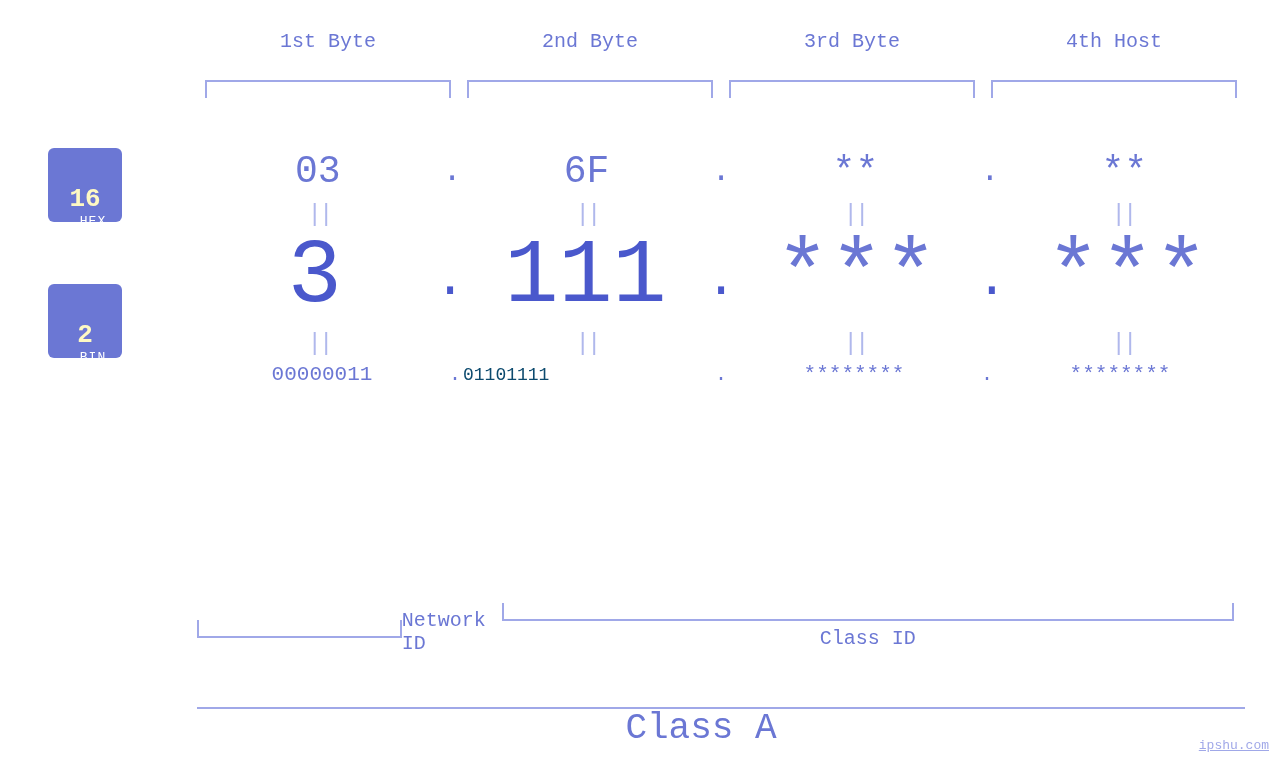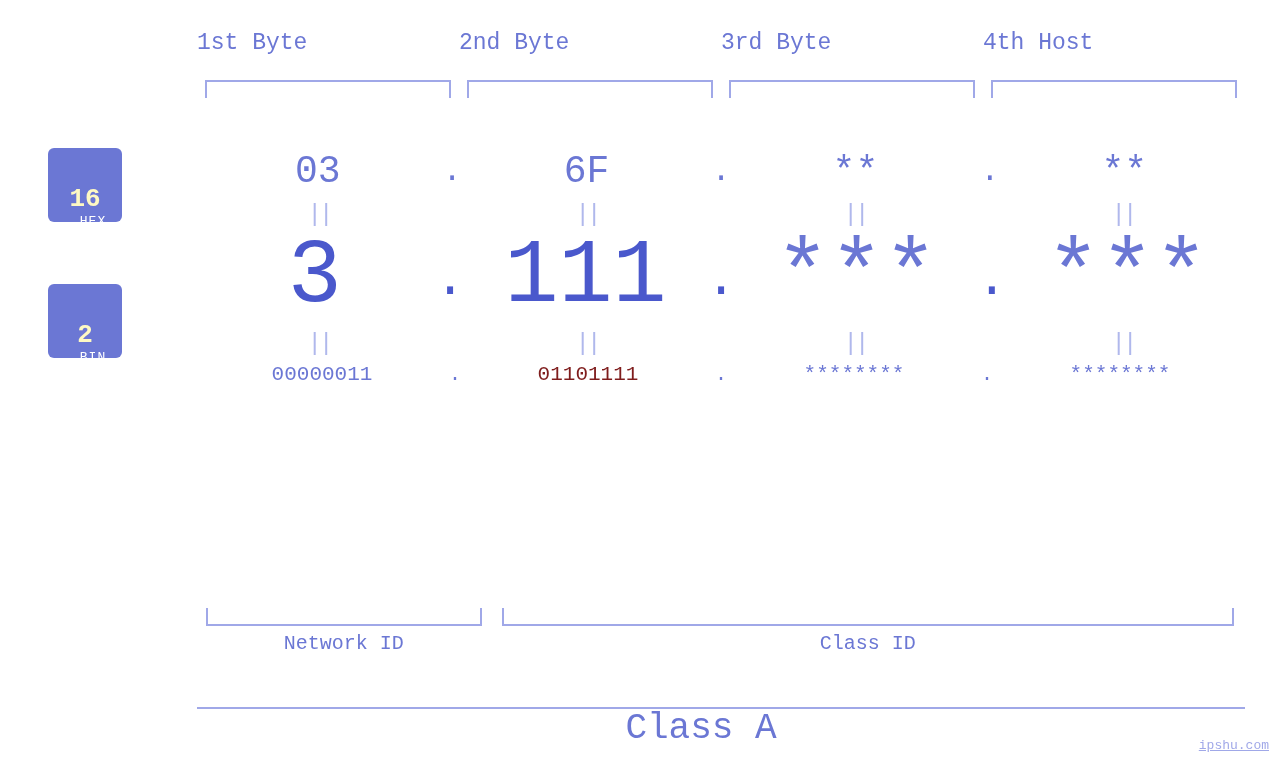--- a/index.html
+++ b/index.html
@@ -70,22 +70,22 @@
       position: absolute;
       top: 30px;
       left: 197px;
       right: 40px;
       display: flex;
       justify-content: space-around;
     }
 
     .col-header-item {
       flex: 1;
-      text-align: left;
-      font-size: 23px;
+      text-align: center;
+      font-size: 20px;
       color: #6b77d4;
       font-family: 'Courier New', Courier, monospace;
     }
 
     
     .bracket-row {
       position: absolute;
       top: 80px;
       left: 197px;
       right: 40px;
@@ -171,31 +171,31 @@
       <div style="flex:1; text-align:center; font-size:24px; color:#b0b8ec; letter-spacing:-3px; font-family:'Courier New',monospace;">||</div>
       <div style="flex:0 0 24px;"></div>
       <div style="flex:1; text-align:center; font-size:24px; color:#b0b8ec; letter-spacing:-3px; font-family:'Courier New',monospace;">||</div>
       <div style="flex:0 0 24px;"></div>
       <div style="flex:1; text-align:center; font-size:24px; color:#b0b8ec; letter-spacing:-3px; font-family:'Courier New',monospace;">||</div>
     </div>
 
     <div style="display:flex; align-items:center; justify-content:space-around; margin-top:6px;">
       <div style="flex:1; text-align:center; font-size:21px; color:#6b77d4; font-family:'Courier New',monospace;">00000011</div>
       <div style="font-size:20px; color:#6b77d4; padding:0 2px;">.</div>
-      <div style="flex:1; text-align:center; font-size:21px; color:#7f1d1d; font-family:'Courier New',monospace;">01101111</div>
+      <div style="flex:1; font-size:18px; color:#0c4a6e; font-family:'Courier New',monospace;">01101111</div>
       <div style="font-size:20px; color:#6b77d4; padding:0 2px;">.</div>
       <div style="flex:1; text-align:center; font-size:21px; color:#6b77d4; font-family:'Courier New',monospace;">********</div>
       <div style="font-size:20px; color:#6b77d4; padding:0 2px;">.</div>
       <div style="flex:1; text-align:center; font-size:21px; color:#6b77d4; font-family:'Courier New',monospace;">********</div>
     </div>
   </div>
 
   <div style="position:absolute; bottom:112px; left:197px; right:40px; display:flex;">
 
-    <div style="width:28%; display:flex; flex-direction:column; align-items:center;">
+    <div style="width:28%; display:flex; flex-direction:row; align-items:center;">
       <div style="width:94%; height:18px; border-bottom:2px solid #a0a8e8; border-left:2px solid #a0a8e8; border-right:2px solid #a0a8e8; border-top:none;"></div>
       <div style="margin-top:6px; font-size:20px; color:#6b77d4; font-family:'Courier New',monospace;">Network ID</div>
     </div>
 
     <div style="width:72%; display:flex; flex-direction:column; align-items:center;">
       <div style="width:97%; height:18px; border-bottom:2px solid #a0a8e8; border-left:2px solid #a0a8e8; border-right:2px solid #a0a8e8; border-top:none;"></div>
       <div style="margin-top:6px; font-size:20px; color:#6b77d4; font-family:'Courier New',monospace;">Class ID</div>
     </div>
   </div>
 

